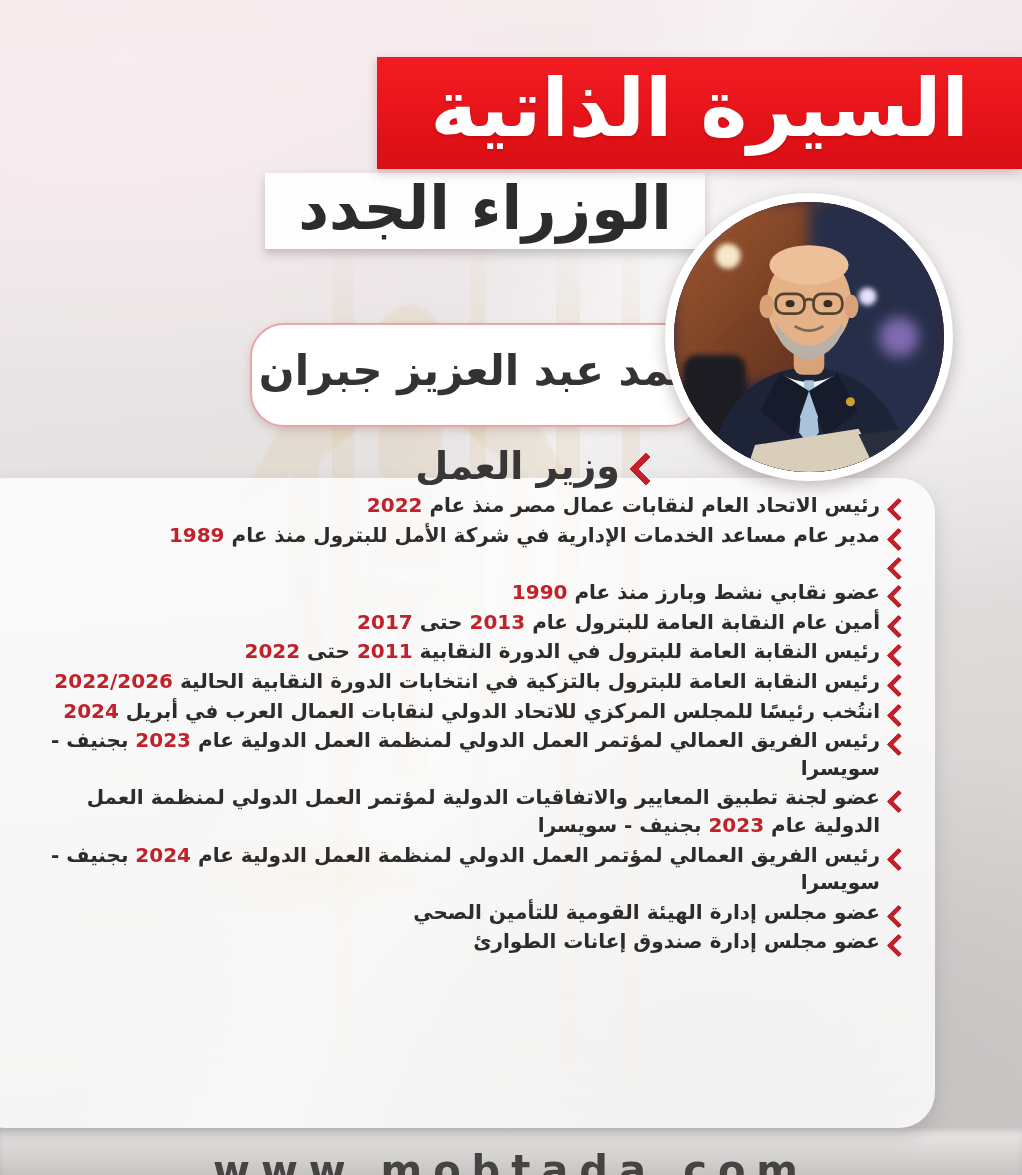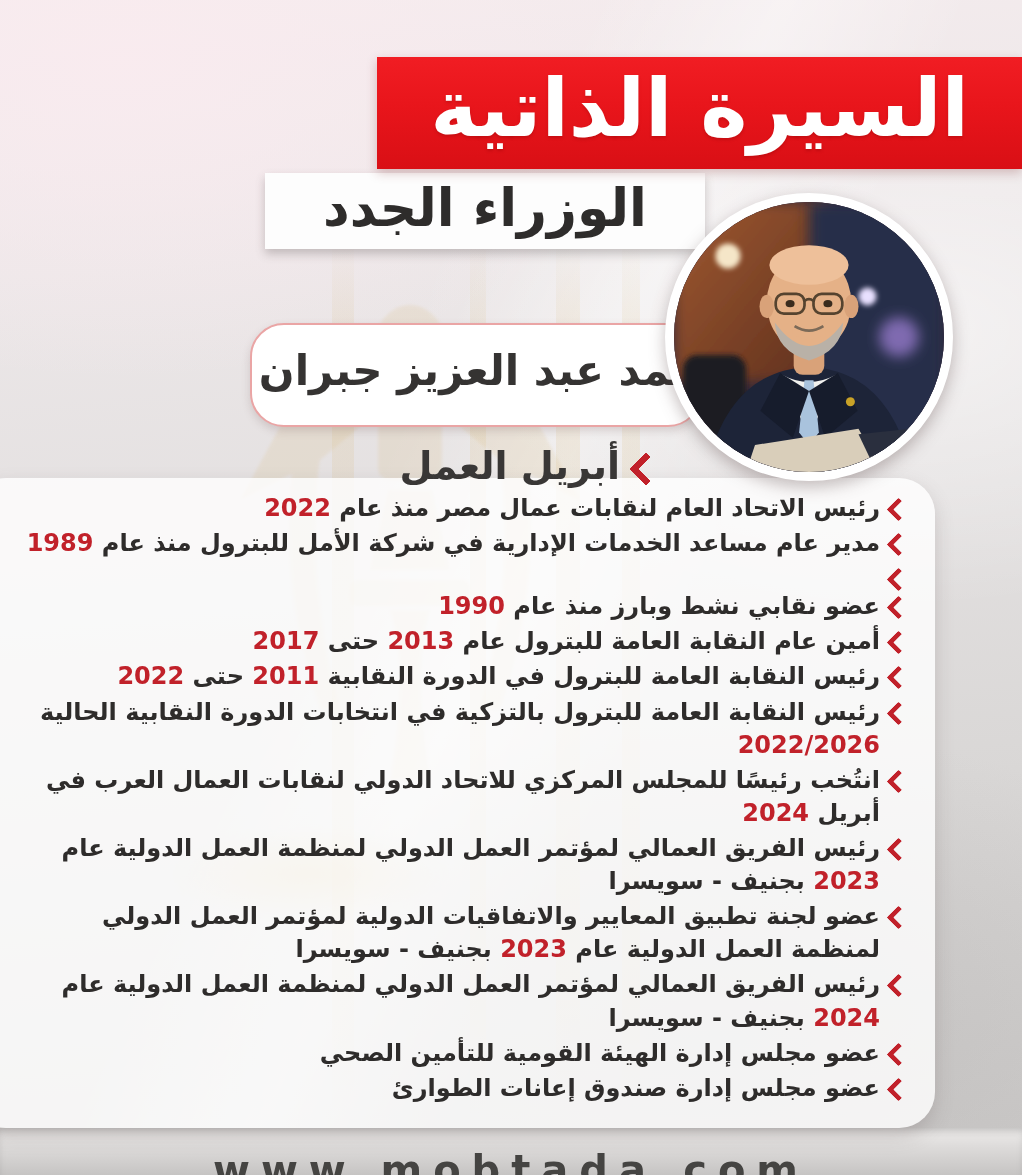--- a/index.html
+++ b/index.html
@@ -40,21 +40,21 @@
     box-shadow:0 4px 10px rgba(120,30,30,.25);
   }
   .banner .title{color:#fff;font-size:80px;font-weight:700;line-height:1;padding-bottom:8px;text-shadow:0 2px 3px rgba(120,0,0,.25);}
 
   
   .substrip{
     position:absolute;left:265px;top:173px;width:440px;height:76px;z-index:2;
     background:#fdfdfd;display:flex;align-items:center;justify-content:center;
     box-shadow:0 5px 9px rgba(90,80,80,.30);
   }
-  .substrip .subtitle{color:var(--text-dark);font-size:52px;font-weight:700;line-height:1;padding-bottom:6px;}
+  .substrip .subtitle{color:var(--text-dark);font-size:60px;font-weight:700;line-height:1;padding-bottom:6px;}
 
   
   .photo{
     position:absolute;left:665px;top:193px;width:288px;height:288px;border-radius:50%;z-index:5;
     border:9px solid #ffffff;box-sizing:border-box;overflow:hidden;
     box-shadow:0 6px 16px rgba(90,70,70,.35);
     background:#3a3040;
   }
   .photo svg{display:block;width:100%;height:100%;}
 
@@ -76,21 +76,21 @@
   
   .card{
     position:absolute;left:-30px;top:478px;width:965px;height:650px;z-index:2;
     background:rgba(255,255,255,.80);border-radius:36px;box-sizing:border-box;
     box-shadow:0 8px 18px rgba(110,100,100,.25);
     padding:14px 28px 14px 44px;overflow:hidden;
   }
   .cv-list{display:block;}
   .cv-item{display:flex;gap:10px;margin-bottom:2px;}
   .cv-item .chev{flex:0 0 auto;width:12px;height:12px;border-left-width:5px;border-bottom-width:5px;margin-top:9px;}
-  .item-text{color:var(--text-dark);font-size:24px;font-weight:700;line-height:1.38;text-align:right;}
+  .item-text{color:var(--text-dark);font-size:20px;font-weight:700;line-height:1.38;text-align:right;}
   .item-text .year{color:var(--accent-red);}
 
   
   .footer-band{
     position:absolute;left:0;top:1128px;width:1022px;height:47px;z-index:1;
     background:linear-gradient(180deg,#efedec 0%,#dddbda 40%,#c6c4c3 100%);
     box-shadow:inset 0 6px 8px -4px rgba(80,80,80,.35);
   }
   .footer-url{
     position:absolute;left:50%;transform:translateX(-50%);top:1147px;z-index:2;
@@ -178,21 +178,21 @@
       <path d="M205 258 L300 248 L300 300 L225 300 Z" fill="#2a2f3e"></path>
     </svg>
   </div>
 
   <div class="name-pill">
     <span class="name">محمد عبد العزيز جبران</span>
   </div>
 
   <div class="position-row">
     <span class="chev big"></span>
-    <span class="position">أبريل العمل</span>
+    <span class="position">وزير العمل</span>
   </div>
 
   <div class="card">
     <div class="cv-list">
   <div class="cv-item">
     <span class="chev"></span>
     <div class="item-text"><span>رئيس الاتحاد العام لنقابات عمال مصر منذ عام </span><span class="year">2022</span></div>
   </div>
 
   <div class="cv-item">

